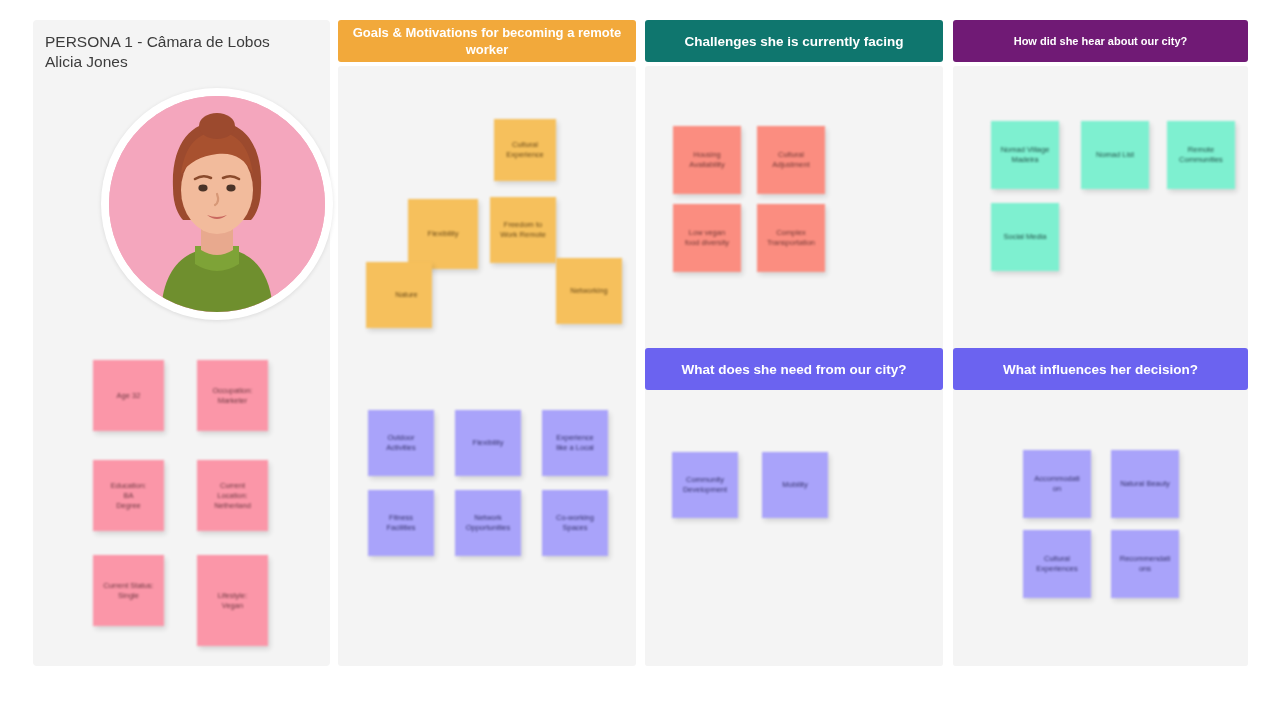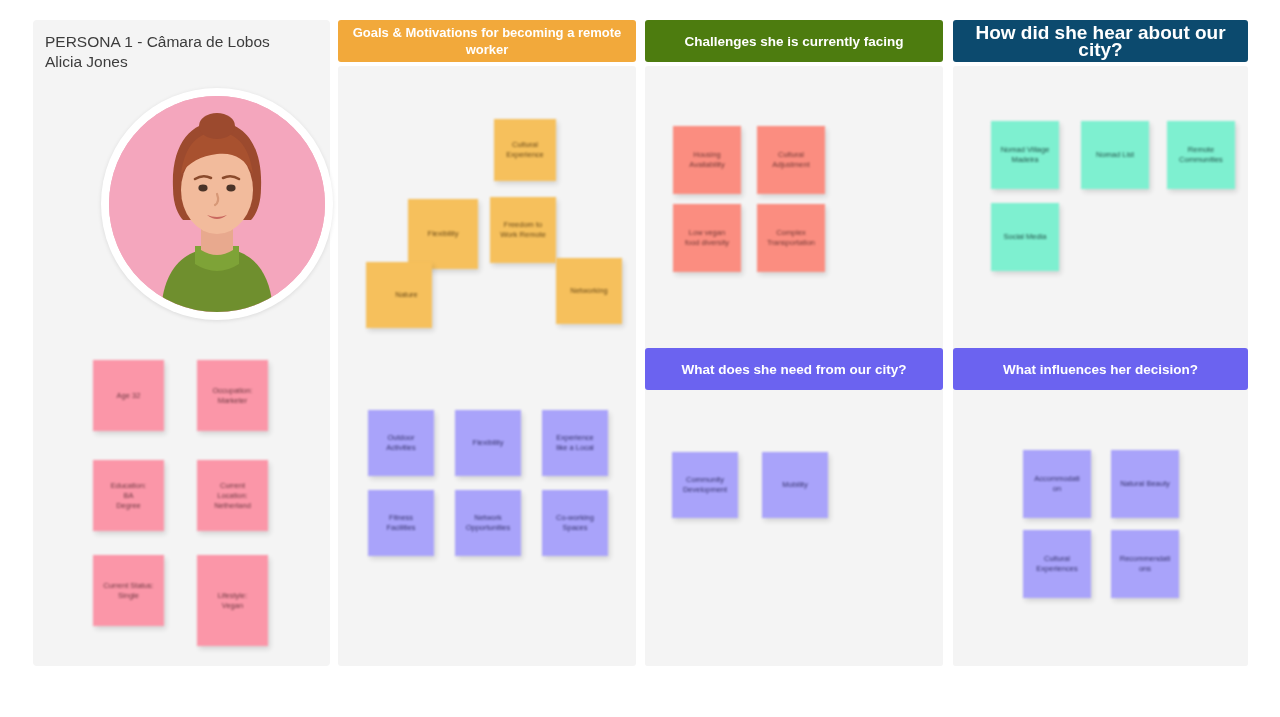--- a/index.html
+++ b/index.html
@@ -158,34 +158,34 @@
         <div class="note orange" style="left: 156px; top: 53px; width: 62px; height: 62px; background: rgb(246, 192, 92);">Cultural
 Experience</div>
         <div class="note orange" style="left: 70px; top: 133px; width: 70px; height: 70px; background: rgb(246, 192, 92);">Flexibility</div>
         <div class="note orange" style="left: 152px; top: 131px; width: 66px; height: 66px; background: rgb(246, 192, 92);">Freedom to
 Work Remote</div>
         <div class="note orange" style="left: 28px; top: 196px; width: 66px; height: 66px; background: rgb(246, 192, 92); padding-left: 19px;">Nature</div>
         <div class="note orange" style="left: 218px; top: 192px; width: 66px; height: 66px; background: rgb(246, 192, 92);">Networking</div>
       </div>
     </div>
     <div class="panel" style="left: 645px; top: 20px; width: 298px;">
-      <div class="panel-header" style="background: #4d7c0f; height: 42px; font-size: 13.5px;">Challenges she is currently facing</div>
+      <div class="panel-header" style="background: #0f766e; height: 42px; font-size: 13.5px;">Challenges she is currently facing</div>
       <div class="panel-body" style="margin-top: 4px; height: 600px;">
         <div class="note red" style="left: 28px; top: 60px; width: 68px; height: 68px; background: rgb(251, 141, 128);">Housing
 Availability</div>
         <div class="note red" style="left: 112px; top: 60px; width: 68px; height: 68px; background: rgb(251, 141, 128);">Cultural
 Adjustment</div>
         <div class="note red" style="left: 28px; top: 138px; width: 68px; height: 68px; background: rgb(251, 141, 128);">Low vegan
 food diversity</div>
         <div class="note red" style="left: 112px; top: 138px; width: 68px; height: 68px; background: rgb(251, 141, 128);">Complex
 Transportation</div>
       </div>
     </div>
     <div class="panel" style="left: 953px; top: 20px; width: 295px;">
-      <div class="panel-header" style="background: #0c4a6e; height: 42px; font-size: 19px;">How did she hear about our city?</div>
+      <div class="panel-header" style="background: #701a75; height: 42px; font-size: 11px;">How did she hear about our city?</div>
       <div class="panel-body" style="margin-top: 4px; height: 600px;">
         <div class="note teal" style="left: 38px; top: 55px; width: 68px; height: 68px; background: rgb(126, 240, 208);">Nomad Village
 Madeira</div>
         <div class="note teal" style="left: 128px; top: 55px; width: 68px; height: 68px; background: rgb(126, 240, 208);">Nomad List</div>
         <div class="note teal" style="left: 214px; top: 55px; width: 68px; height: 68px; background: rgb(126, 240, 208);">Remote
 Communities</div>
         <div class="note teal" style="left: 38px; top: 137px; width: 68px; height: 68px; background: rgb(126, 240, 208);">Social Media</div>
       </div>
     </div>
     <div class="panel" style="left: 338px; top: 348px; width: 298px;">

